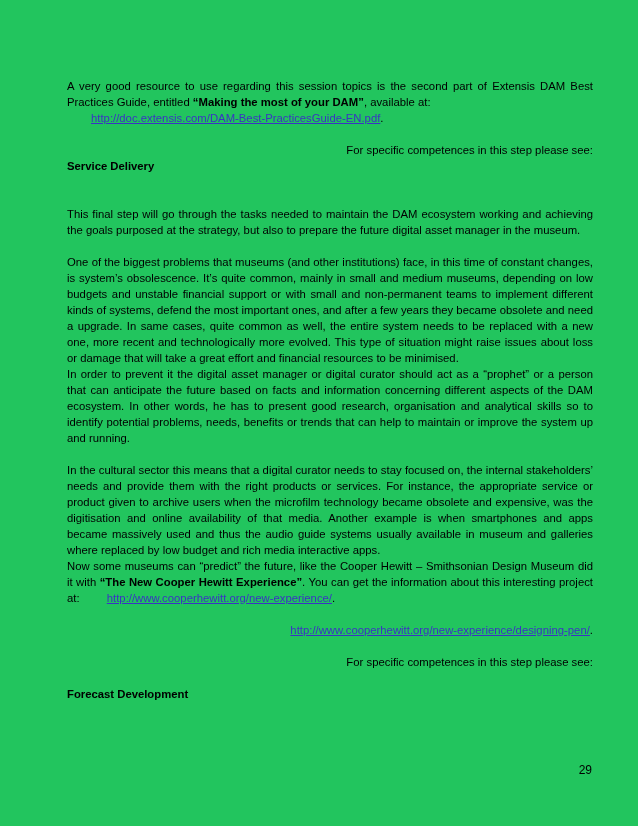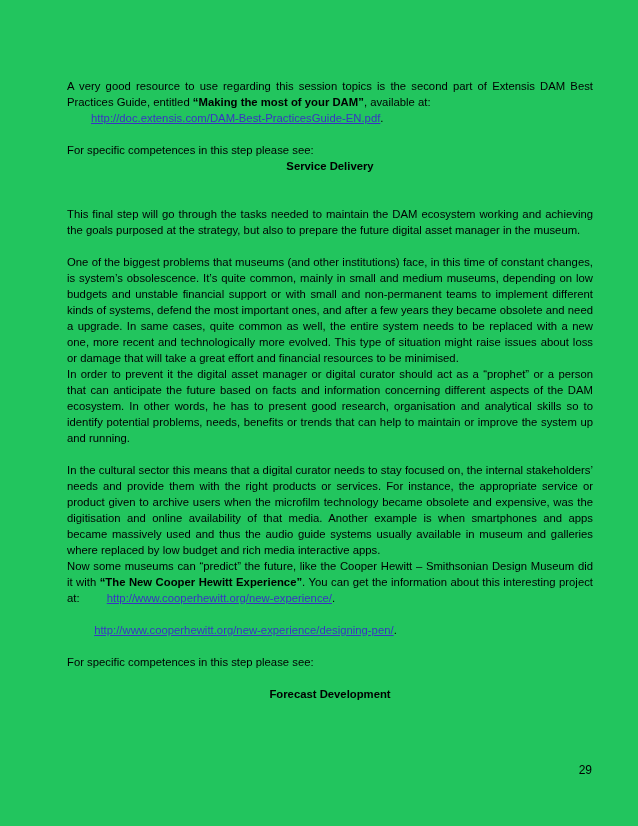--- a/index.html
+++ b/index.html
@@ -27,40 +27,40 @@
   }
   p.body-text {
     margin: 0;
     font-size: 11.3px;
     line-height: 16.0px;
     text-align: justify;
     text-justify: inter-word;
     letter-spacing: 0.01px;
   }
   p.body-text.noj {
-    text-align: left;
+    text-align: right;
   }
   .spacer {
     height: 16px;
   }
   b, .bold {
     font-weight: bold;
   }
   a.doclink, .doclink {
     color: #3a33c4;
     text-decoration: underline;
     word-break: break-all;
     padding-left: 24px;
   }
   .heading {
     margin: 0;
     font-size: 11.3px;
     line-height: 16.0px;
     font-weight: bold;
-    text-align: center;
+    text-align: left;
   }
   .page-number {
     position: absolute;
     right: 46px;
     top: 763px;
     font-size: 12px;
     line-height: 14px;
     color: #000000;
     text-align: left;
   }

